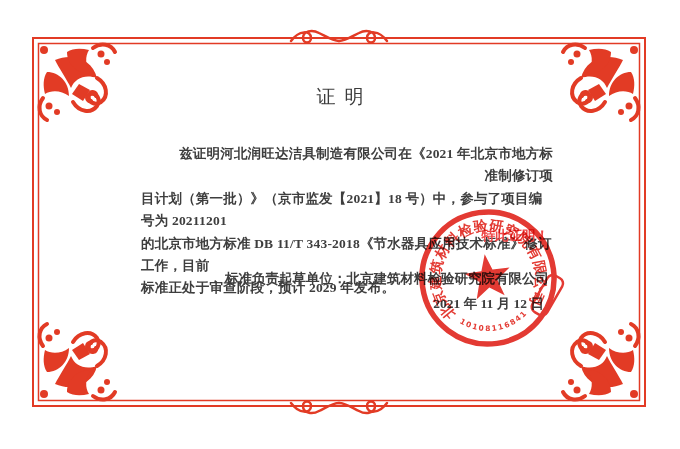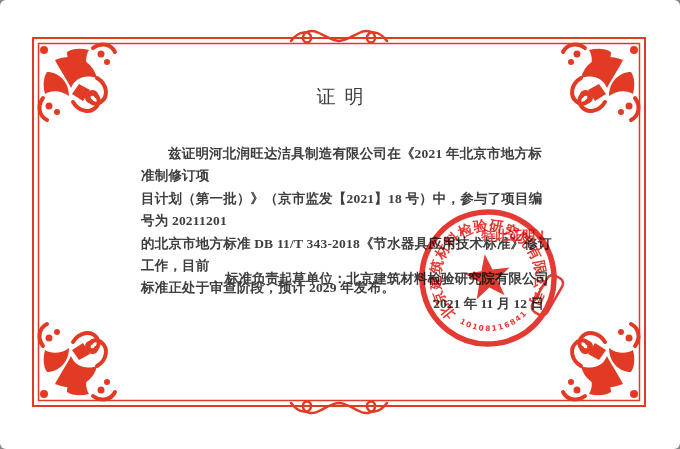--- a/index.html
+++ b/index.html
@@ -4,37 +4,36 @@
 <style>
   * { margin: 0; padding: 0; box-sizing: border-box; }
   html,body { background:#888; }
   .page {
     position: relative;
     width: 680px; height: 449px;
     margin: 0 auto;
     background: #ffffff;
     overflow: hidden;
     font-family: "Liberation Serif", "DejaVu Serif", serif;
-    border-radius: 6px;
   }
   .frame-svg { position:absolute; left:0; top:0; width:680px; height:449px; z-index:0; }
 
   .title {
     position:absolute; top:84px; left:0; right:0;
     text-align:center;
     font-size:19px; letter-spacing:9px; padding-left:9px;
     color:#3c3c3c; font-weight:500; z-index:1;
   }
   .body-block {
     position:absolute; left:141px; top:143px; width:412px;
     font-size:13.5px; line-height:22.4px;
     color:#3e3e3e; font-weight:600; letter-spacing:0.2px;
     z-index:1;
   }
-  .body-line.indent { text-indent:2em; }
+  .body-line.indent { text-indent:2em;text-align:right; }
   .closing {
     position:absolute; top:227px; right:131px;
     font-size:13.5px; color:#ef4444; font-weight:600; z-index:1;
   }
   .drafting-unit {
     position:absolute; top:270px; right:131px;
     font-size:13.5px; color:#3e3e3e; font-weight:600; z-index:1;
   }
   .date-line {
     position:absolute; top:295px; right:136px;

